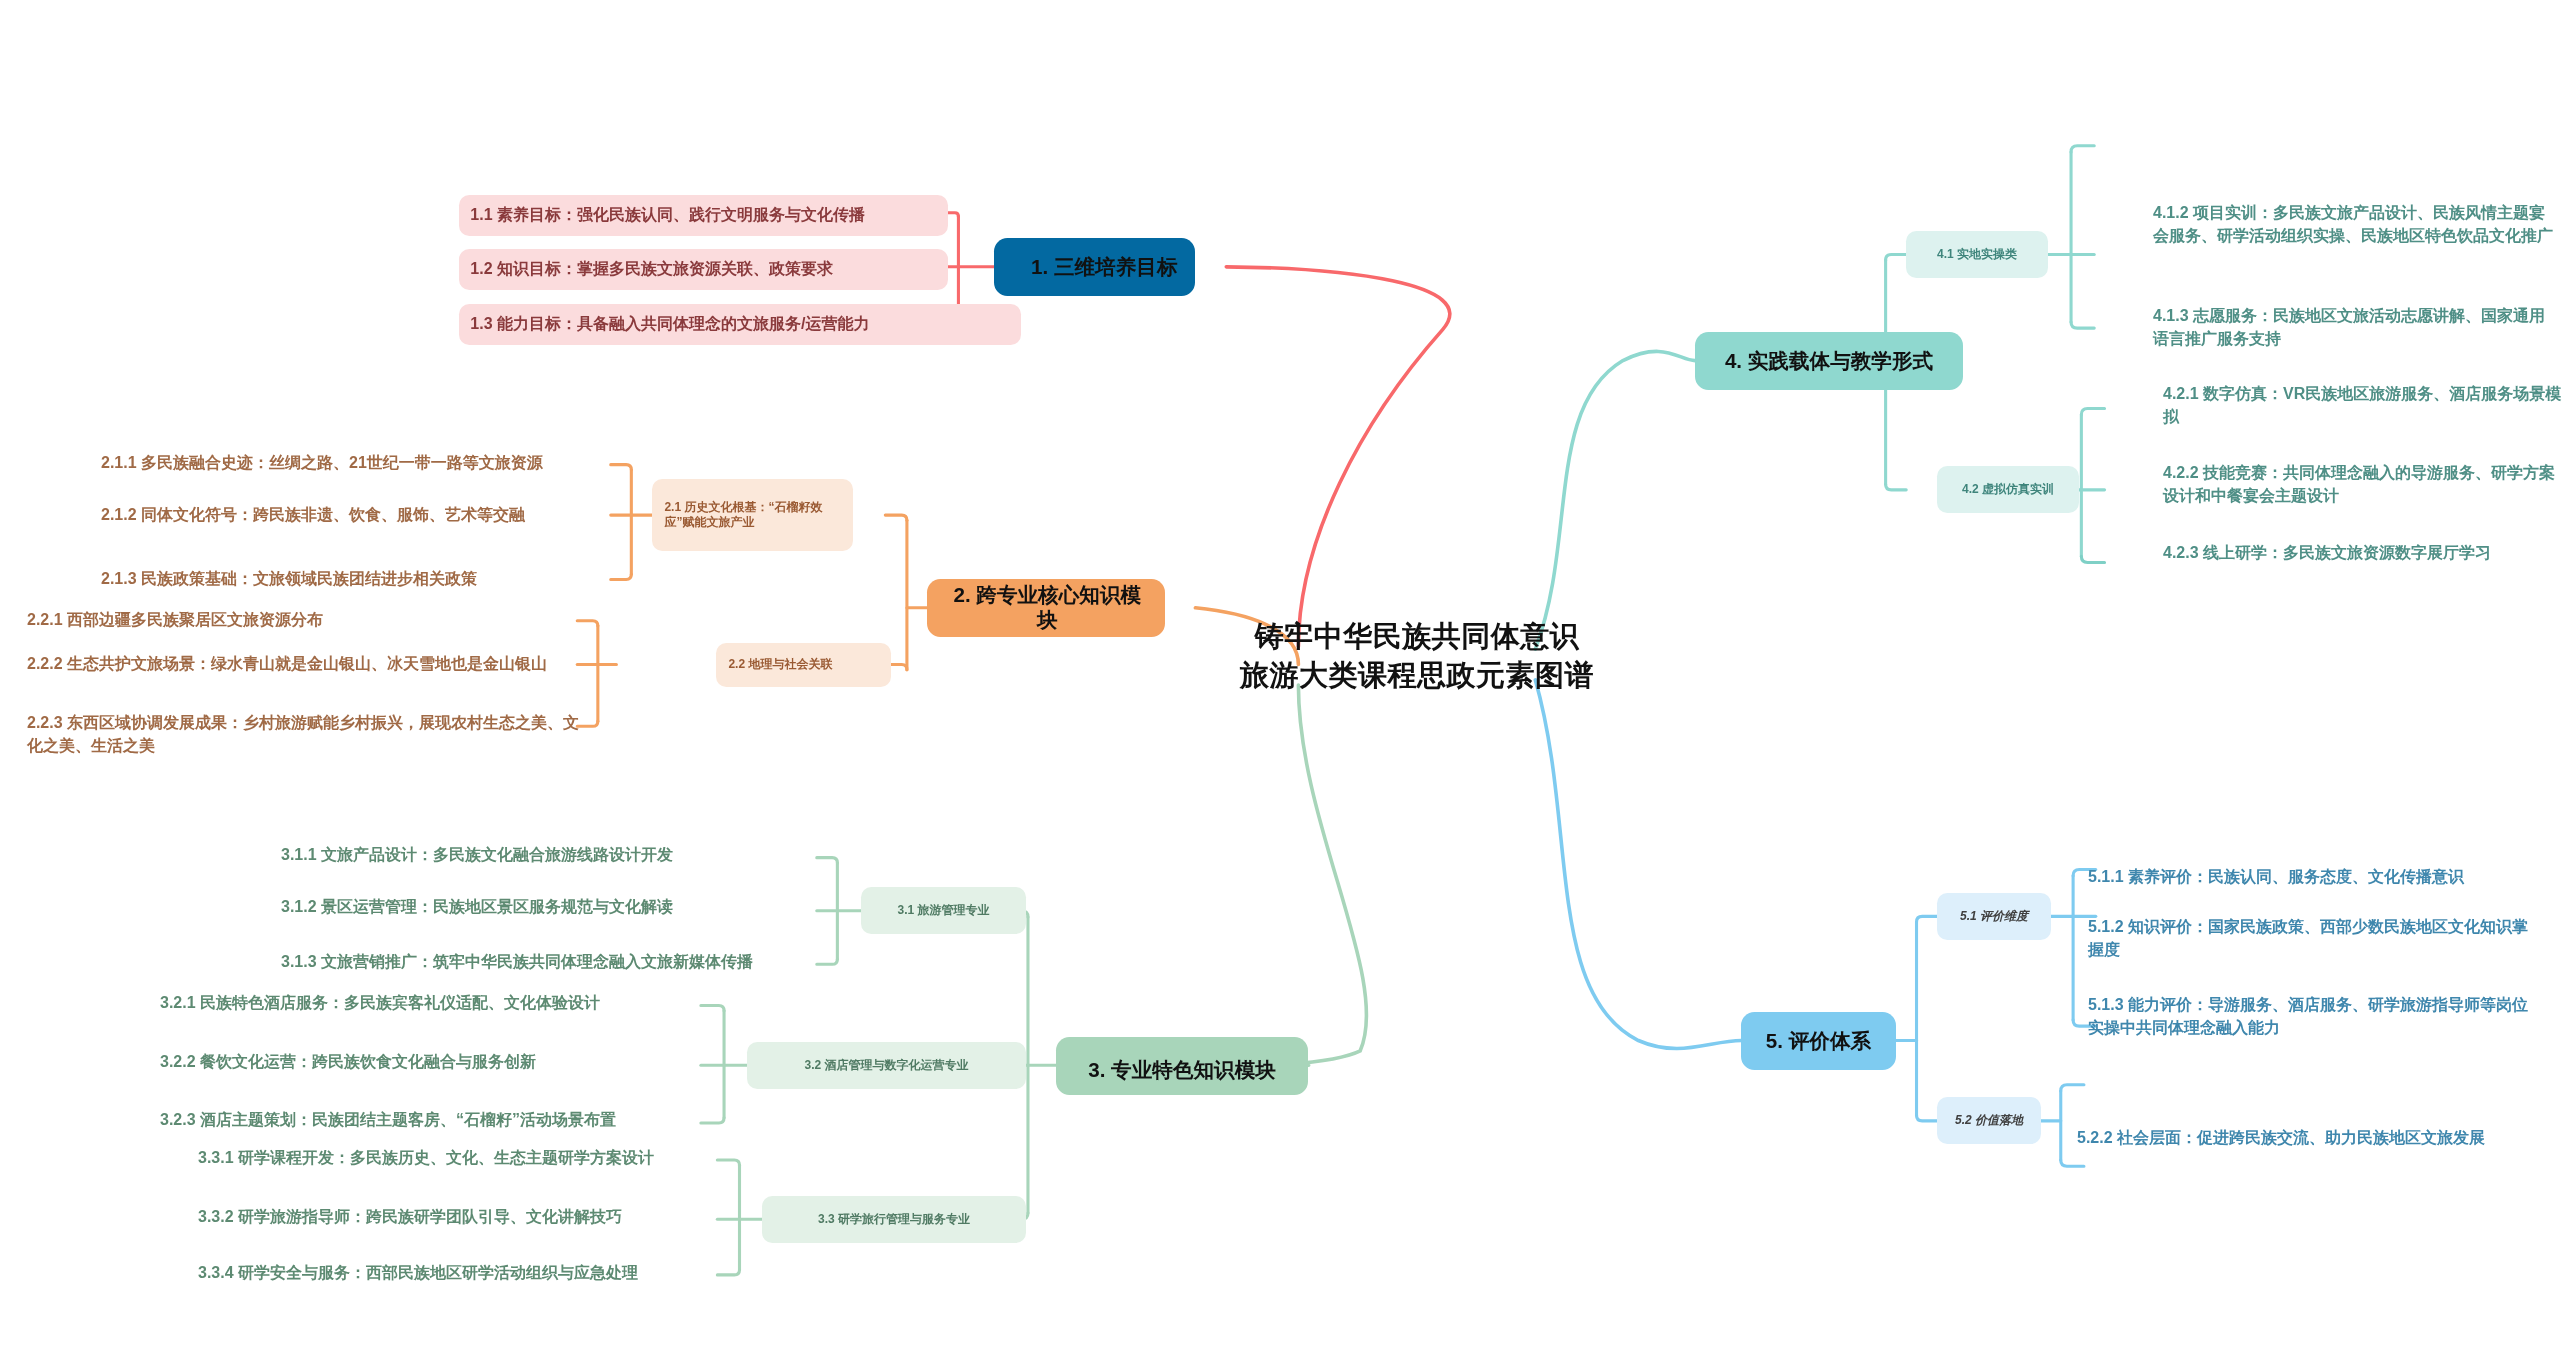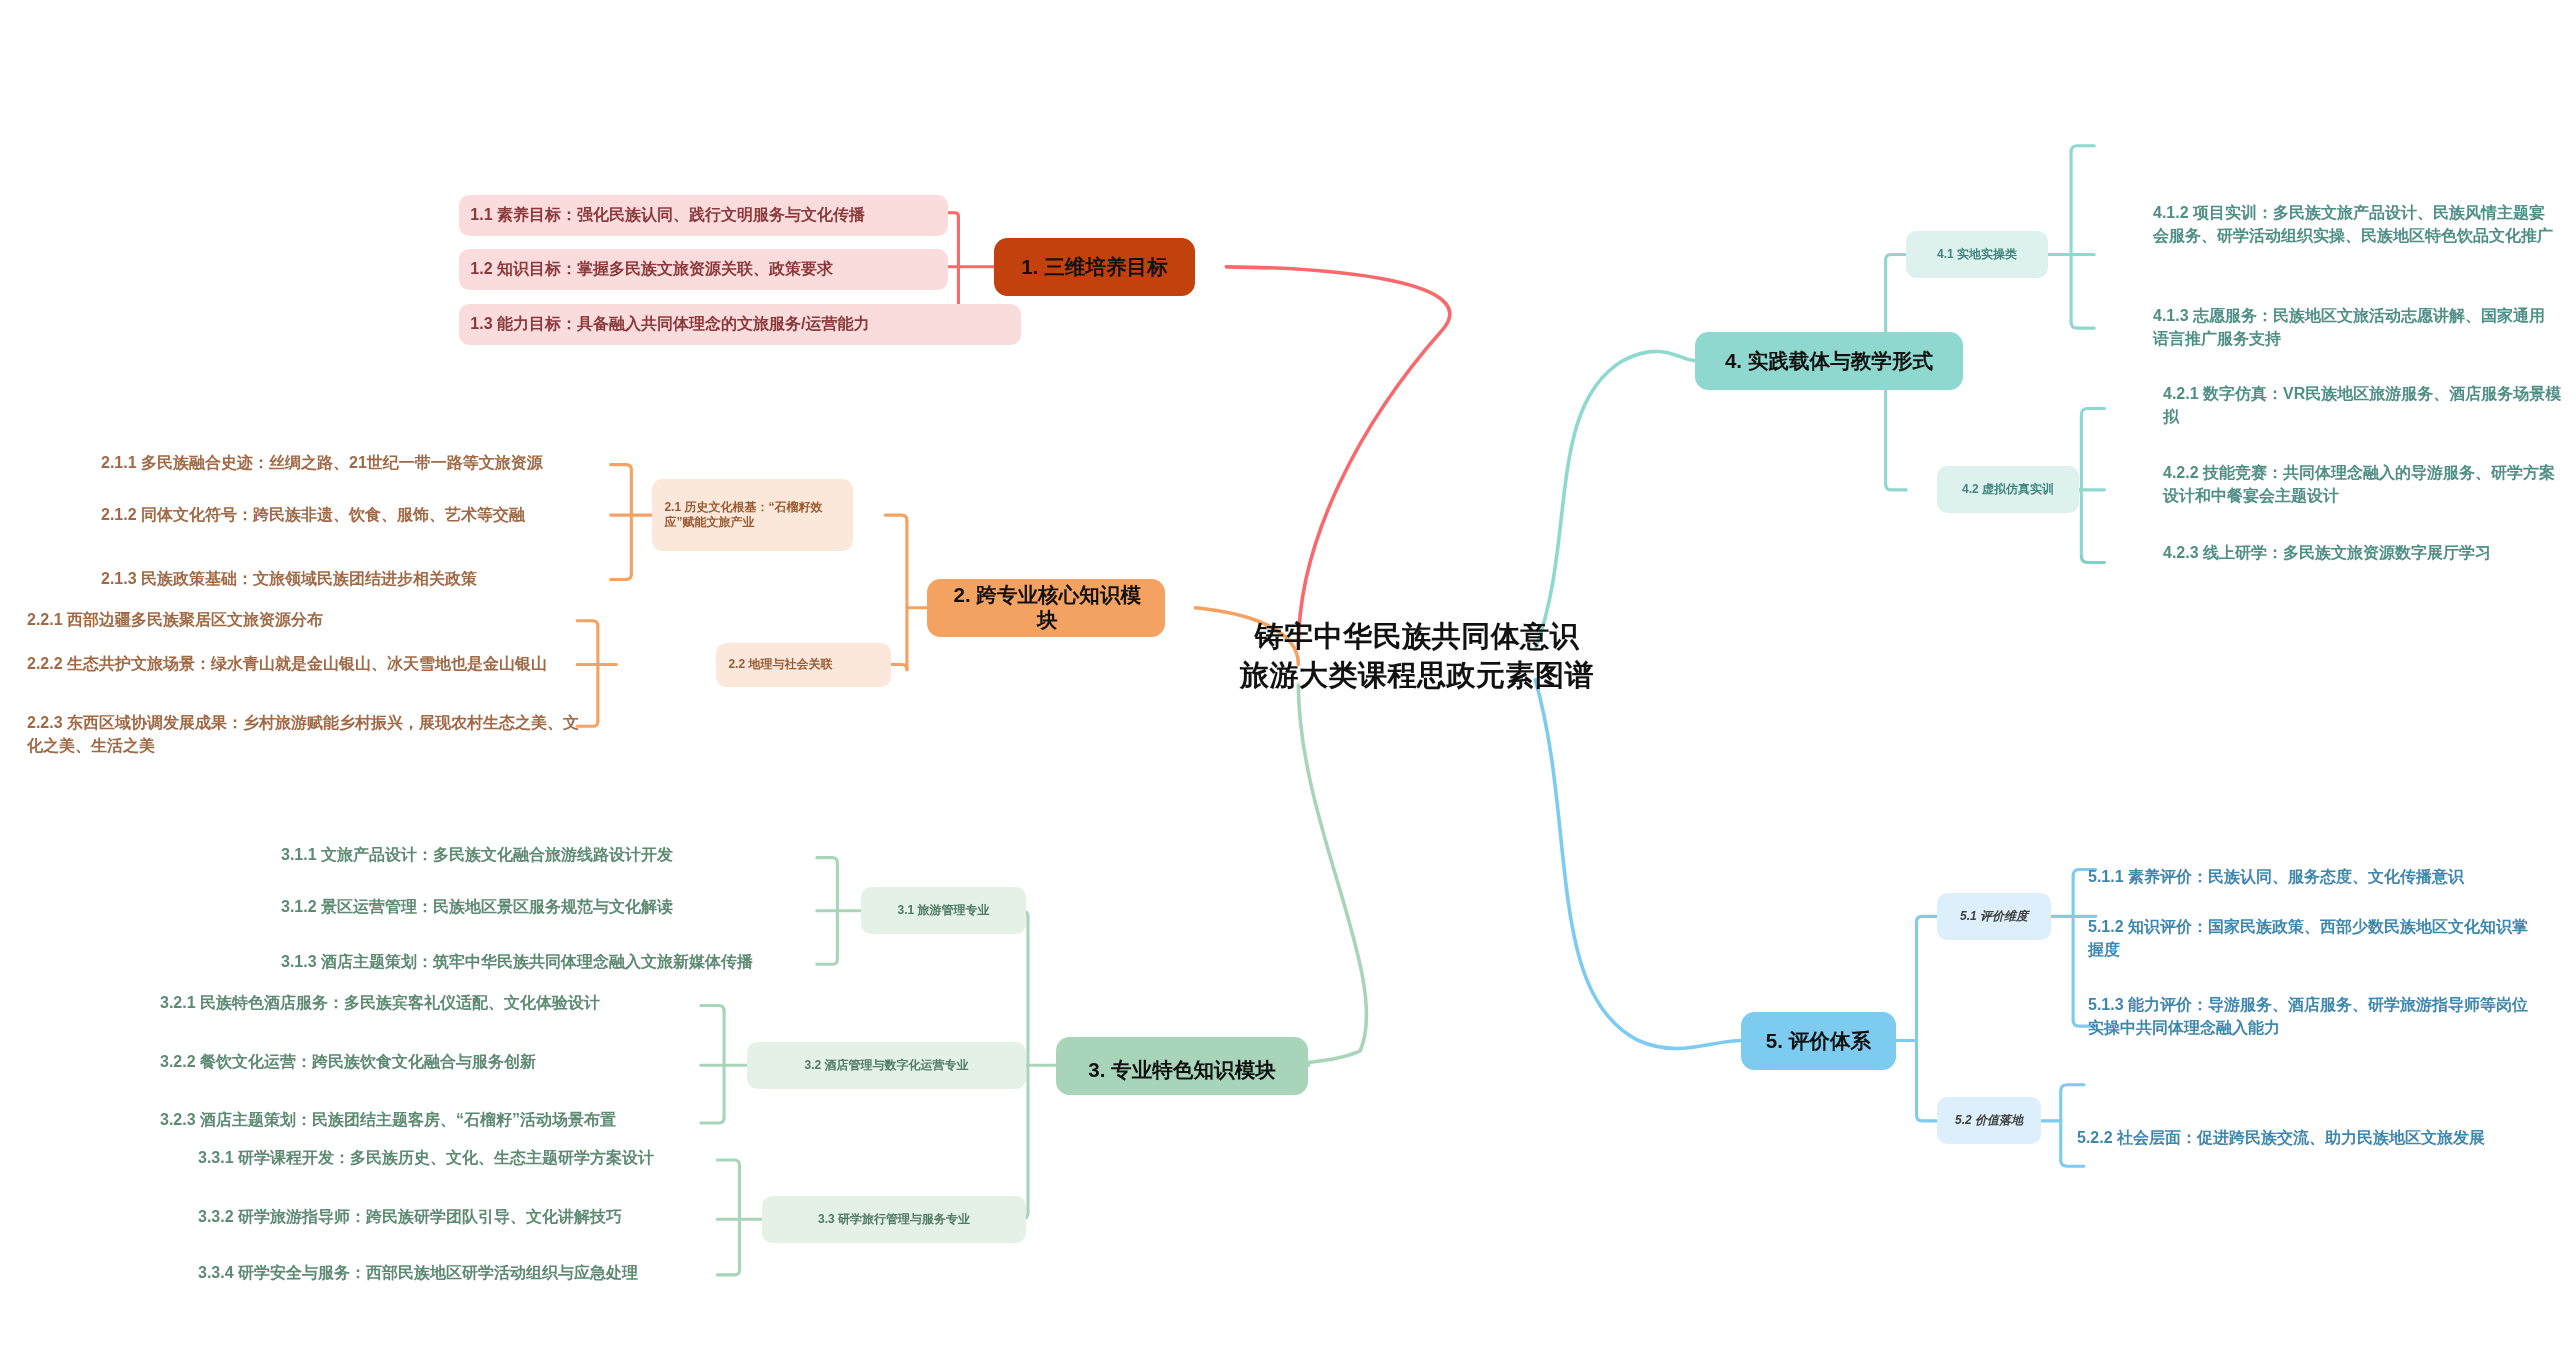--- a/index.html
+++ b/index.html
@@ -38,21 +38,21 @@
     padding:7.2px 11.3px;
   }
   .leaf{
     font-weight:600;font-size:16px;line-height:1.42;background:transparent;
     padding:0;align-items:flex-start;
   }
   .leaf.rt{text-align:left;}
   .leaf.lt{text-align:left;}
 
   
-  .c1-main{background:#c2410c;}
+  .c1-main{background:#0369a1;text-align:right;}
   .c1-soft{background:#fbdcdd;color:#8a3a3c;}
   .c2-main{background:#f4a261;padding-left:20px;}
   .c2-soft{background:#fbe8da;color:#9a5a33;}
   .c2-leaf{color:#a06a46;}
   .c3-main{background:#a8d5ba;}
   .c3-soft{background:#e3f1e7;color:#4f7a63;}
   .c3-leaf{color:#5d8a72;}
   .c4-main{background:#8fd8cf;}
   .c4-soft{background:#ddf2ef;color:#3f857c;}
   .c4-leaf{color:#4f8f86;}
@@ -221,21 +221,21 @@
     <span class="txt">3.3 研学旅行管理与服务专业</span>
   </div>
 
   <div class="node leaf lt c3-leaf" style="left:281px;top:844px;width:536px;height:36px;">
     <span class="txt">3.1.1 文旅产品设计：多民族文化融合旅游线路设计开发</span>
   </div>
   <div class="node leaf lt c3-leaf" style="left:281px;top:896px;width:536px;height:36px;">
     <span class="txt">3.1.2 景区运营管理：民族地区景区服务规范与文化解读</span>
   </div>
   <div class="node leaf lt c3-leaf" style="left:281px;top:951px;width:546px;height:36px;">
-    <span class="txt">3.1.3 酒店主题策划：筑牢中华民族共同体理念融入文旅新媒体传播</span>
+    <span class="txt">3.1.3 文旅营销推广：筑牢中华民族共同体理念融入文旅新媒体传播</span>
   </div>
 
   <div class="node leaf lt c3-leaf" style="left:160px;top:992px;width:546px;height:36px;">
     <span class="txt">3.2.1 民族特色酒店服务：多民族宾客礼仪适配、文化体验设计</span>
   </div>
   <div class="node leaf lt c3-leaf" style="left:160px;top:1051px;width:546px;height:36px;">
     <span class="txt">3.2.2 餐饮文化运营：跨民族饮食文化融合与服务创新</span>
   </div>
   <div class="node leaf lt c3-leaf" style="left:160px;top:1109px;width:546px;height:36px;">
     <span class="txt">3.2.3 酒店主题策划：民族团结主题客房、“石榴籽”活动场景布置</span>

